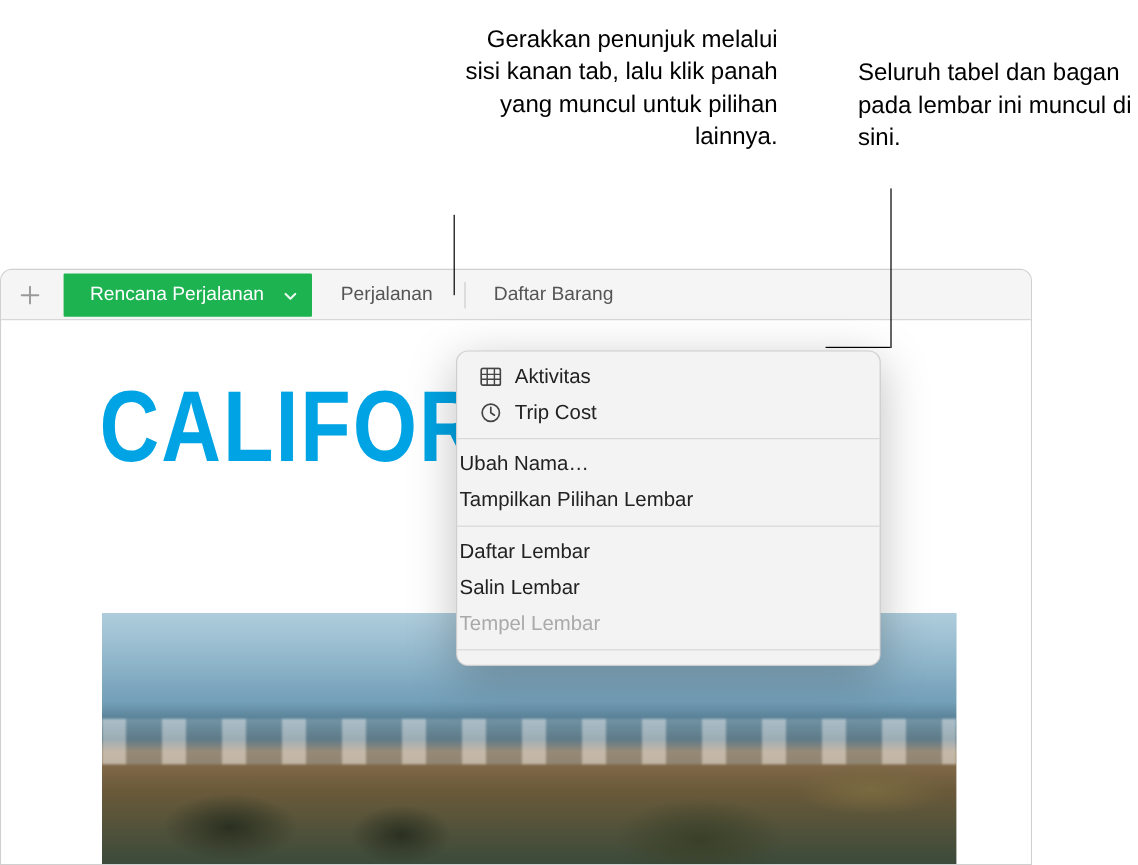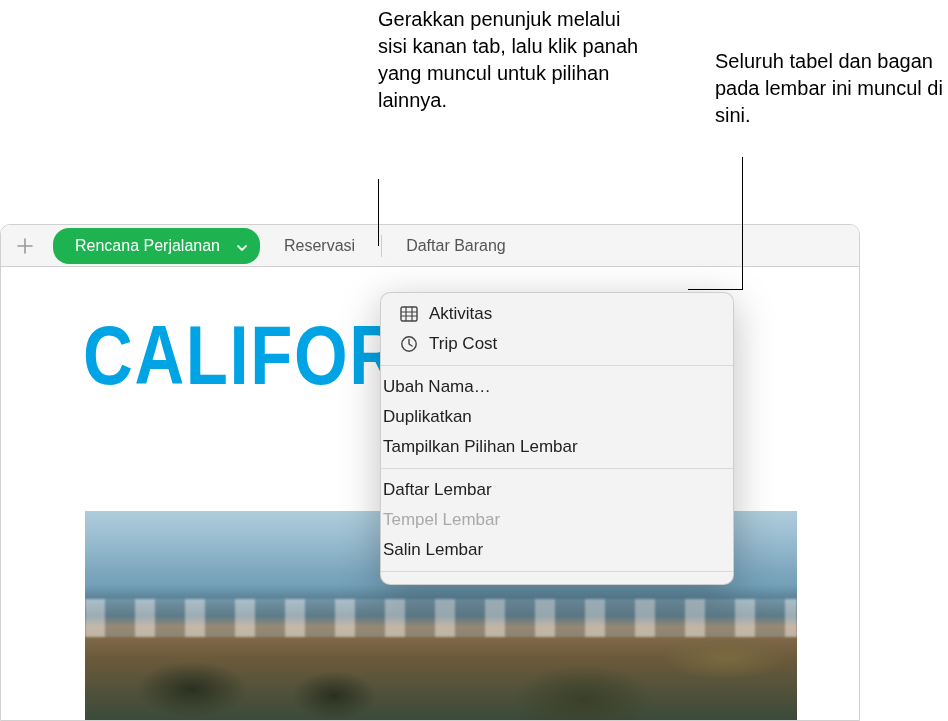--- a/index.html
+++ b/index.html
@@ -13,21 +13,21 @@
     }
     
     
     .callout {
       position: absolute;
       font-size: 20px;
       line-height: 1.35;
       color: #000;
       z-index: 100;
     }
-    .callout-left { left: 378px; top: 6px; width: 270px; }
+    .callout-left { left: 378px; top: 20px; width: 270px; text-align: right; }
     .callout-right { left: 715px; top: 48px; width: 230px; }
     
     .leader-line {
       position: absolute;
       background: #000;
       z-index: 99;
     }
     .leader-v1 { left: 378px; top: 179px; width: 1px; height: 67px; }
     .leader-h2 { left: 688px; top: 289px; width: 54px; height: 1px; }
     .leader-v2 { left: 742px; top: 157px; width: 1px; height: 133px; }
@@ -64,21 +64,21 @@
       font-size: 20px;
       font-weight: 300;
       margin-right: 12px;
     }
     .tab {
       position: relative;
       display: flex;
       align-items: center;
       height: 36px;
       padding: 0 22px;
-      border-radius: 16px;
+      border-radius: 1px;
       font-size: 16px;
       color: #555;
       margin-right: 2px;
       white-space: nowrap;
       text-align: right;
     }
     .tab.active {
       background: #1db351;
       color: #fff;
       font-weight: 500;
@@ -203,21 +203,21 @@
     </div>
     <div class="tab active">
       <span>Rencana Perjalanan</span>
       <span class="tab-chevron">
         <svg width="12" height="12" viewBox="0 0 12 12">
             <path d="M2 4l4 4 4-4" stroke="currentColor" stroke-width="1.8" fill="none" stroke-linecap="round" stroke-linejoin="round"></path>
           </svg>
       </span>
     </div>
     <div class="tab">
-      <span>Reservasi</span>
+      <span>Perjalanan</span>
     </div>
     <div class="tab-sep"></div>
     <div class="tab">
       <span>Daftar Barang</span>
     </div>
   </div>
   <div class="canvas">
     <div class="big-title">CALIFORNIA</div>
     <div class="photo"></div>
   </div>
@@ -240,29 +240,26 @@
           <path d="M9 4.5V9l3 2" stroke="#444" stroke-width="1.4" fill="none" stroke-linecap="round"></path>
         </svg>
     </span>
     <span>Trip Cost</span>
   </div>
   <div class="menu-sep"></div>
   <div class="menu-item menu-item-plain">
     <span>Ubah Nama…</span>
   </div>
   <div class="menu-item menu-item-plain">
-    <span>Duplikatkan</span>
-  </div>
-  <div class="menu-item menu-item-plain">
     <span>Tampilkan Pilihan Lembar</span>
   </div>
   <div class="menu-sep"></div>
   <div class="menu-item menu-item-plain">
     <span>Daftar Lembar</span>
+  </div>
+  <div class="menu-item menu-item-plain">
+    <span>Salin Lembar</span>
   </div>
   <div class="menu-item menu-item-plain disabled">
     <span>Tempel Lembar</span>
   </div>
-  <div class="menu-item menu-item-plain">
-    <span>Salin Lembar</span>
-  </div>
   <div class="menu-sep"></div>
 </div>
 
 </body></html>

